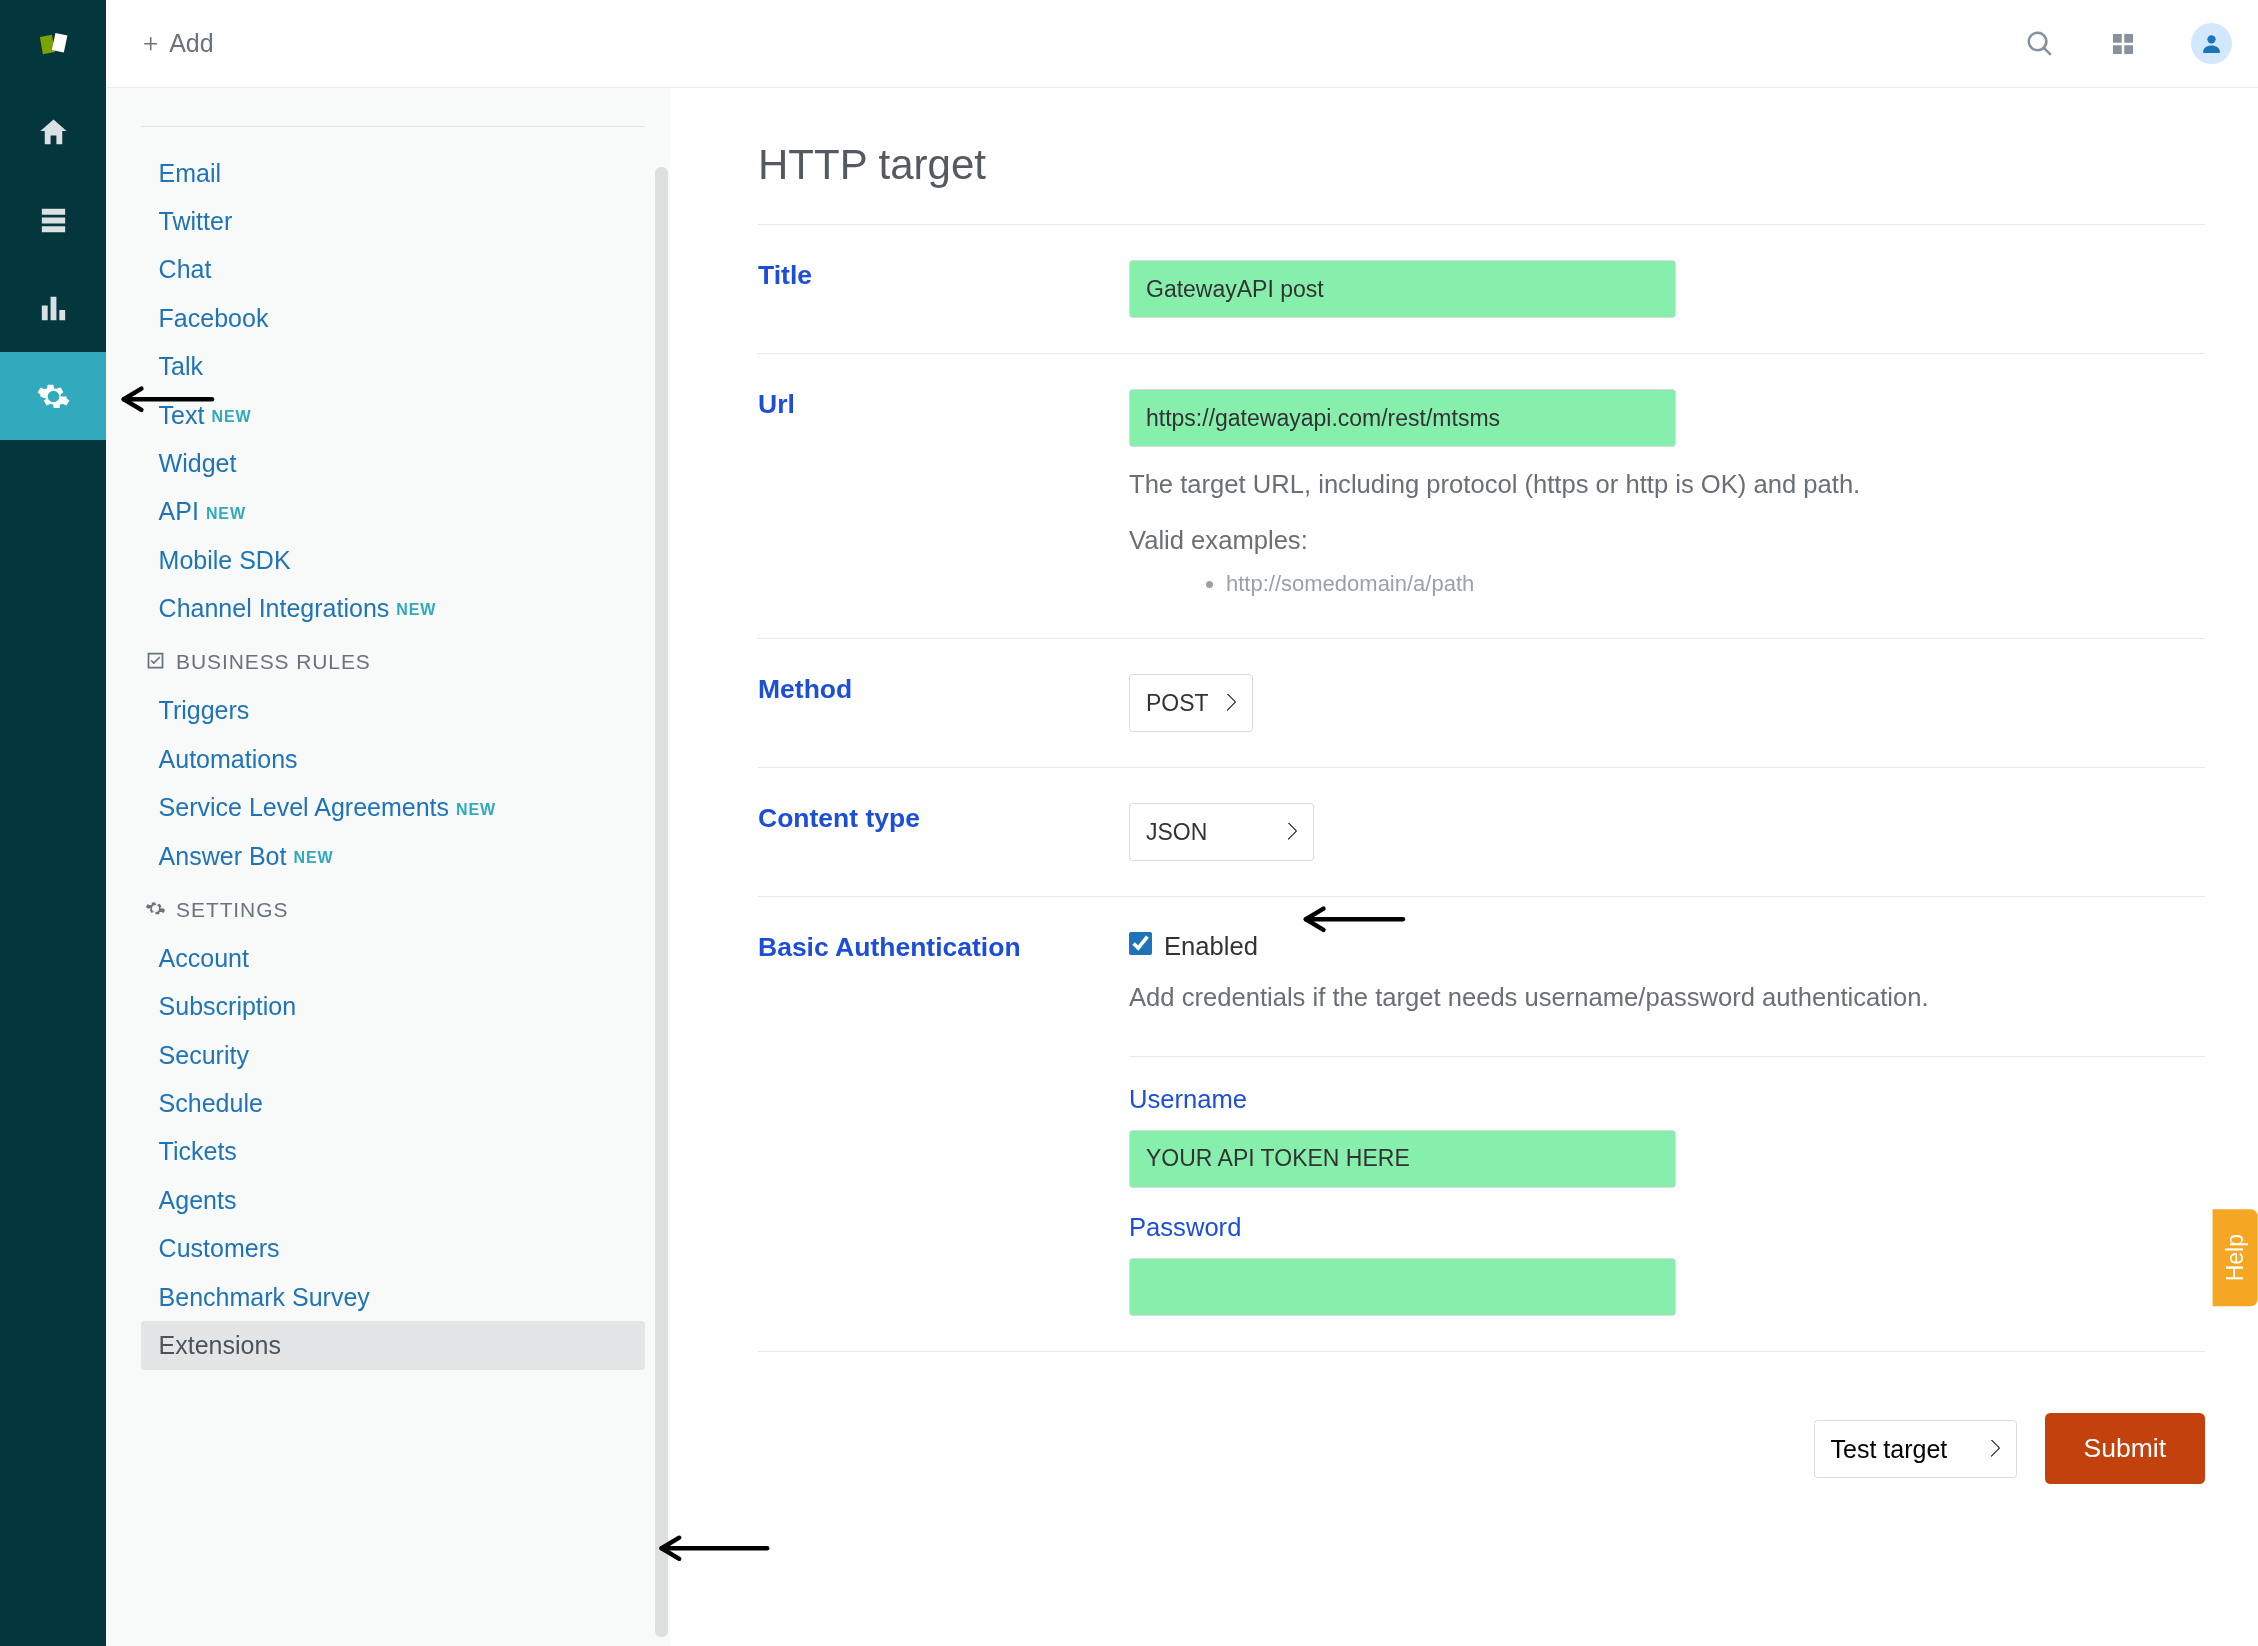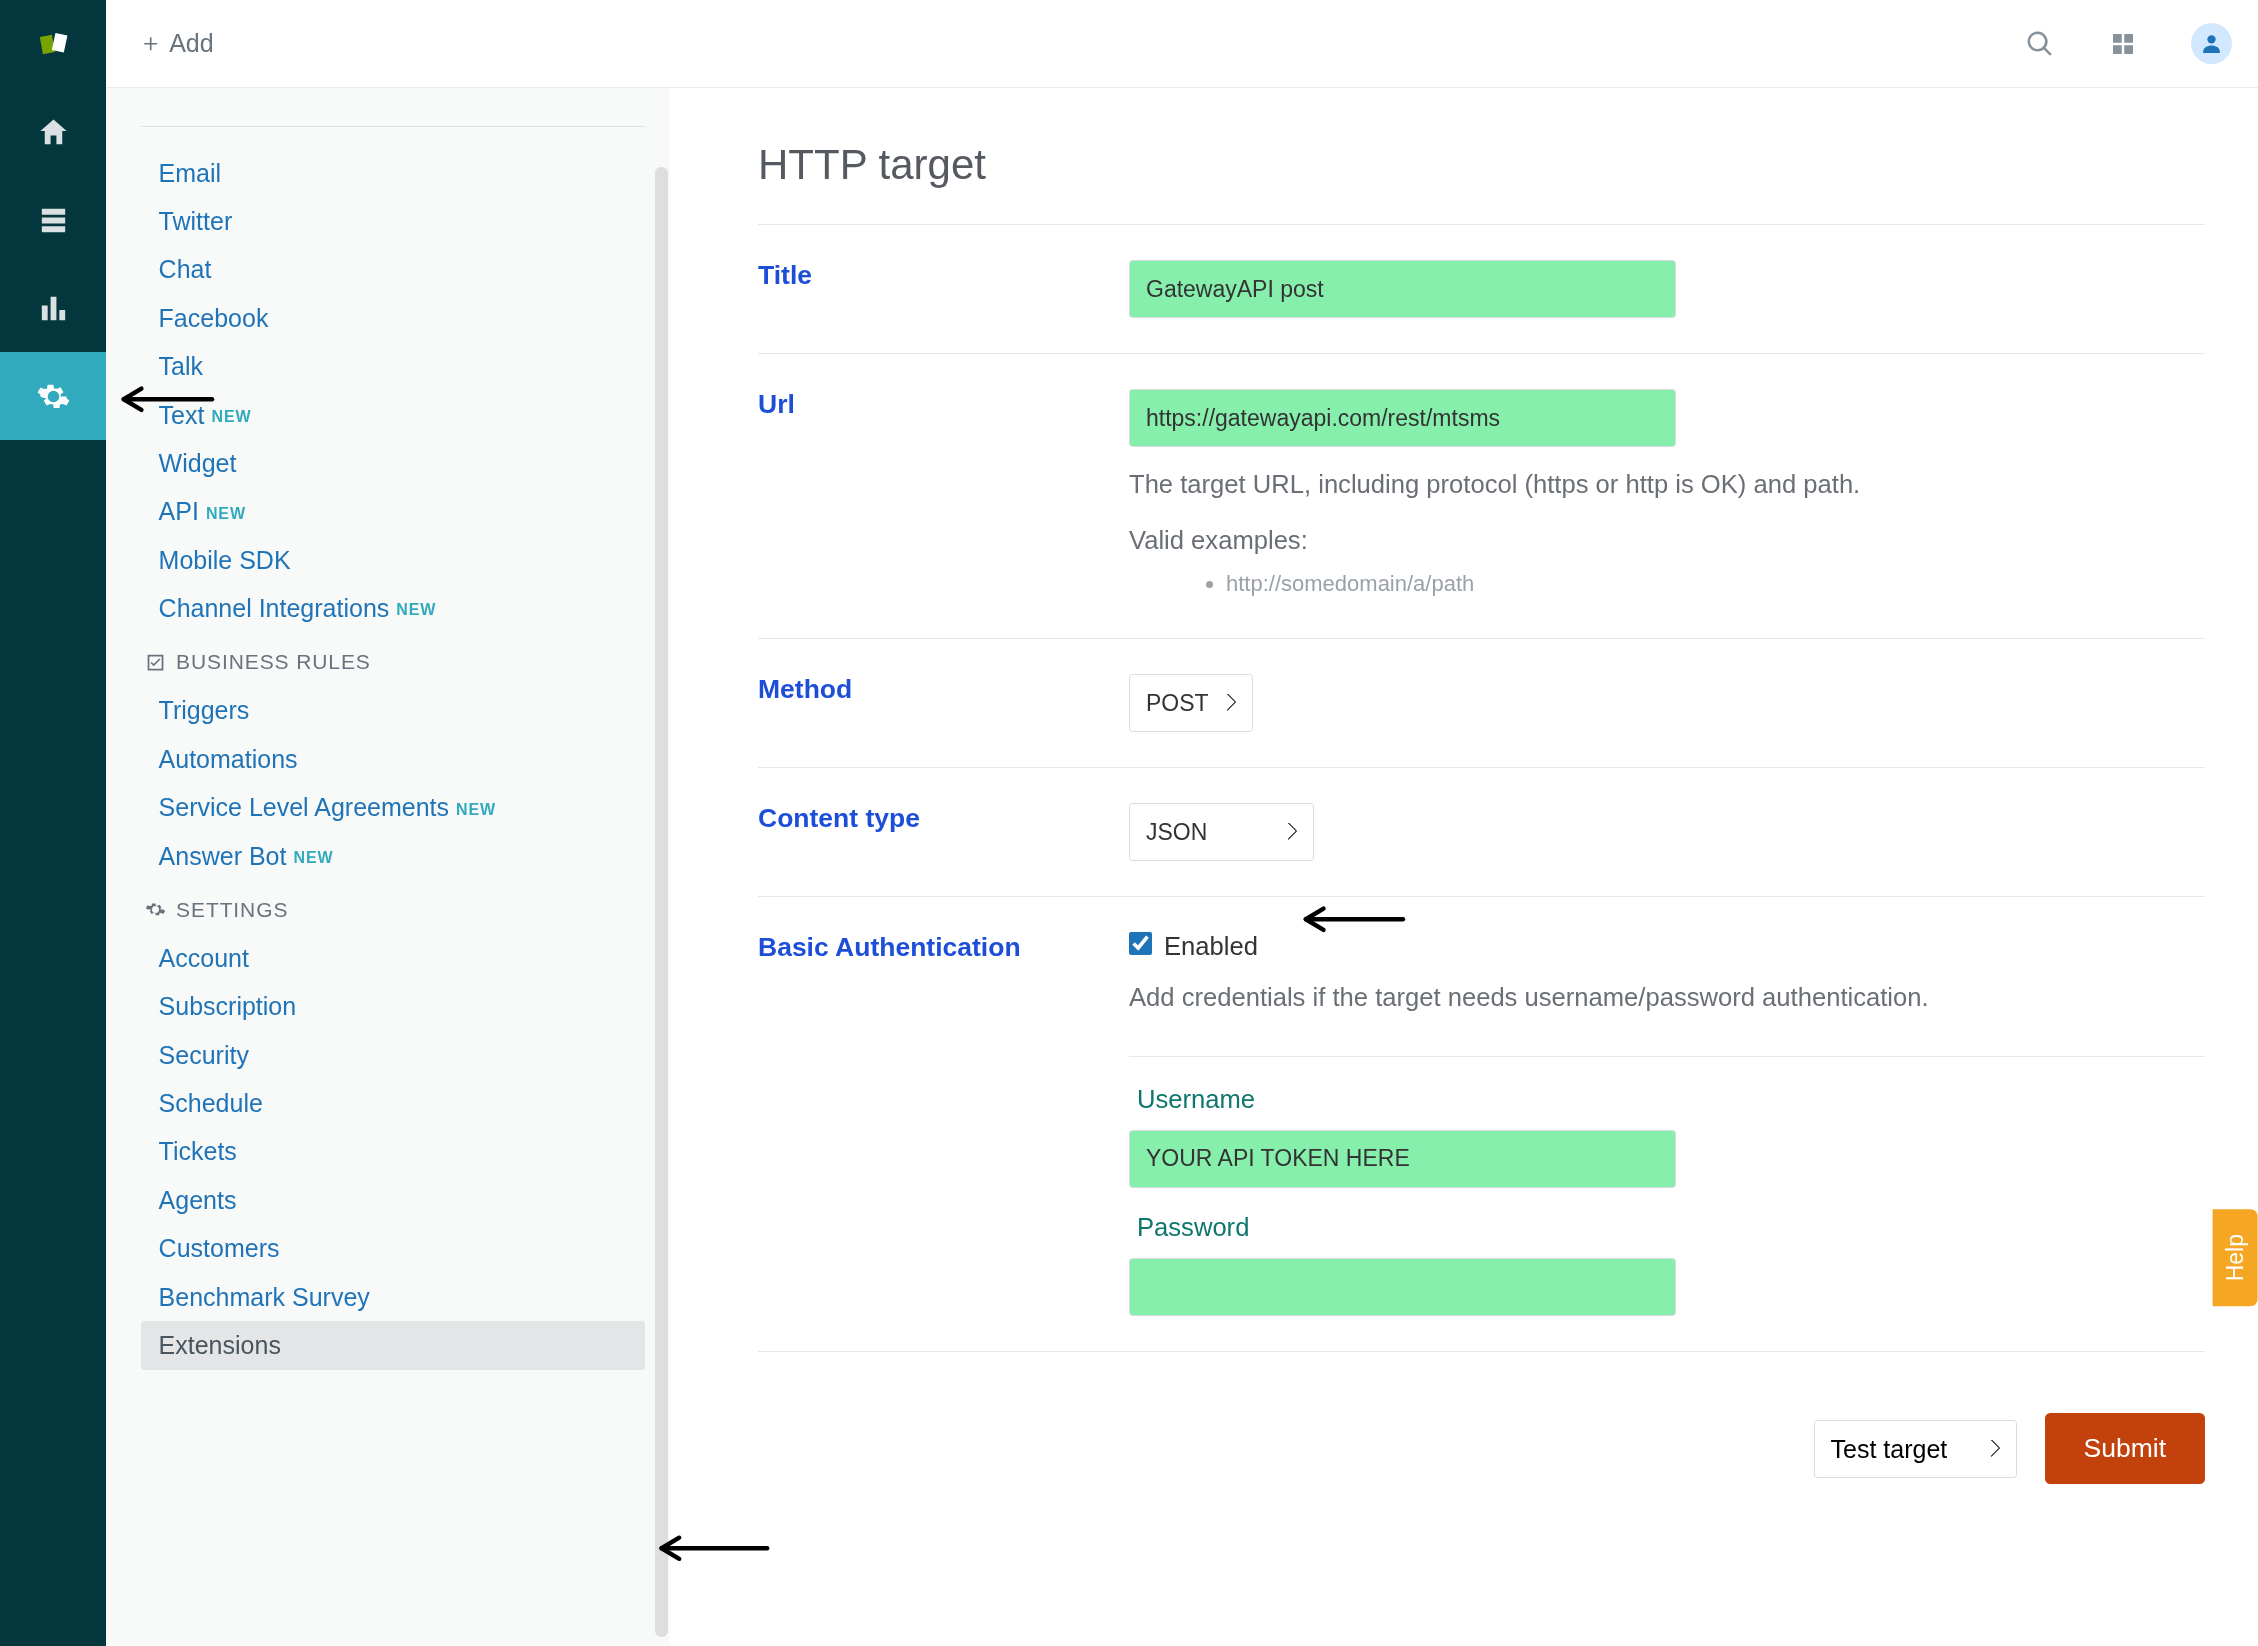--- a/index.html
+++ b/index.html
@@ -23,21 +23,21 @@
   .avatar { width:41px; height:41px; border-radius:50%; background:#d1e8ff; display:flex; align-items:center; justify-content:center; cursor:pointer; }
   .avatar svg { width:25px; height:25px; fill:#1f73b7; }
 
   
   .sidebar { position:absolute; left:106px; top:88px; width:565px; bottom:0; background:#f8f9f9; overflow:hidden; }
   .sidebar-inner { padding:16px 26.5px 53px 35px; }
   .sidebar hr { border:none; border-top:0.9px solid #e0e3e6; margin:22px 0; }
   .sidebar a.nav-link { display:block; padding:9.7px 17.6px; color:#1f73b7; font-size:25px; text-decoration:none; border-radius:3.5px; }
   .sidebar a.nav-link.active { background:#e3e5e7; color:#49545c; }
   .badge-new { font-size:16px; color:#30aabc; letter-spacing:0.9px; margin-left:7px; vertical-align:middle; font-weight:600; }
-  .section-head { display:flex; align-items:center; gap:10.6px; color:#68737d; font-size:21px; letter-spacing:0.9px; padding:17.6px 0 12.4px 3.5px; }
+  .section-head { display:flex; gap:10.6px; color:#68737d; font-size:21px; letter-spacing:0.9px; padding:17.6px 0 12.4px 3.5px; }
   .section-head svg { width:21px; height:21px; fill:#68737d; }
   .scrollbar { position:absolute; right:3.5px; top:79px; width:12.4px; bottom:8.8px; background:#ccc; border-radius:6.2px; opacity:0.6; }
 
   
   .main { position:absolute; left:670px; top:88px; right:0; bottom:0; background:#fff; padding:53px 53px 35px 88px; overflow:auto; }
   .main h1 { font-size:42px; font-weight:400; color:#555a60; margin-bottom:35px; }
   .form-section { border-top:0.9px solid #e6e8ea; padding:35px 0; }
   .form-row { display:flex; align-items:flex-start; }
   .form-label { width:371px; flex-shrink:0; color:#1d4ed8; font-size:26.5px; font-weight:600; }
   .form-control { flex:1; }
@@ -50,21 +50,21 @@
   .help-list { margin-top:12.4px; padding-left:97px; color:#9aa1a8; font-size:22px; }
   .help-list li { list-style:disc; margin-bottom:5.3px; }
 
   select.sel { height:58px; border:0.9px solid #d8dcde; border-radius:3.5px; padding:0 32px 0 16px; font-size:23px; background:#fff; color:#333; appearance:none; -webkit-appearance:none; background-image:linear-gradient(45deg, transparent 48%, #555 48% 58%, transparent 58%), linear-gradient(-45deg, transparent 48%, #555 48% 58%, transparent 58%); background-position: right 16px top 19.4px, right 16px bottom 19.4px; background-size:8.8px 8.8px; background-repeat:no-repeat; }
   select.sel.small { width:124px; }
   select.sel.med { width:185px; }
 
   .chk-row { display:flex; align-items:flex-start; gap:12px; font-size:25.6px; color:#333; }
   .chk { width:23px; height:23px; accent-color:#1f73b7; }
 
-  .sub-label { font-size:25.6px; color:#0f766e; margin:25px 0 16px 8px; }
+  .sub-label { font-size:25.6px; color:#1d4ed8; margin:25px 0 16px 0; }
   .cred-block { margin-top:8.8px; }
 
   .actions { display:flex; justify-content:flex-end; align-items:center; gap:28px; padding-top:26.5px; }
   .btn-submit { background:#c2410c; color:#fff; border:none; border-radius:5.3px; height:71px; padding:0 39px; font-size:26.5px; cursor:pointer; }
   select.test-sel { height:58px; width:203px; border:0.9px solid #d8dcde; border-radius:3.5px; font-size:25px; padding:0 32px 0 16px; background:#fff; appearance:none; background-image:linear-gradient(45deg, transparent 48%, #555 48% 58%, transparent 58%), linear-gradient(-45deg, transparent 48%, #555 48% 58%, transparent 58%); background-position: right 16px top 19.4px, right 16px bottom 19.4px; background-size:8.8px 8.8px; background-repeat:no-repeat; }
 
   
   .help-tab { position:absolute; right:0; top:1209px; background:#f5a623; color:#fff; padding:25px 8.8px; border-radius:7px 0 0 7px; writing-mode:vertical-rl; transform:rotate(180deg); font-size:23px; cursor:pointer; }
 
   

